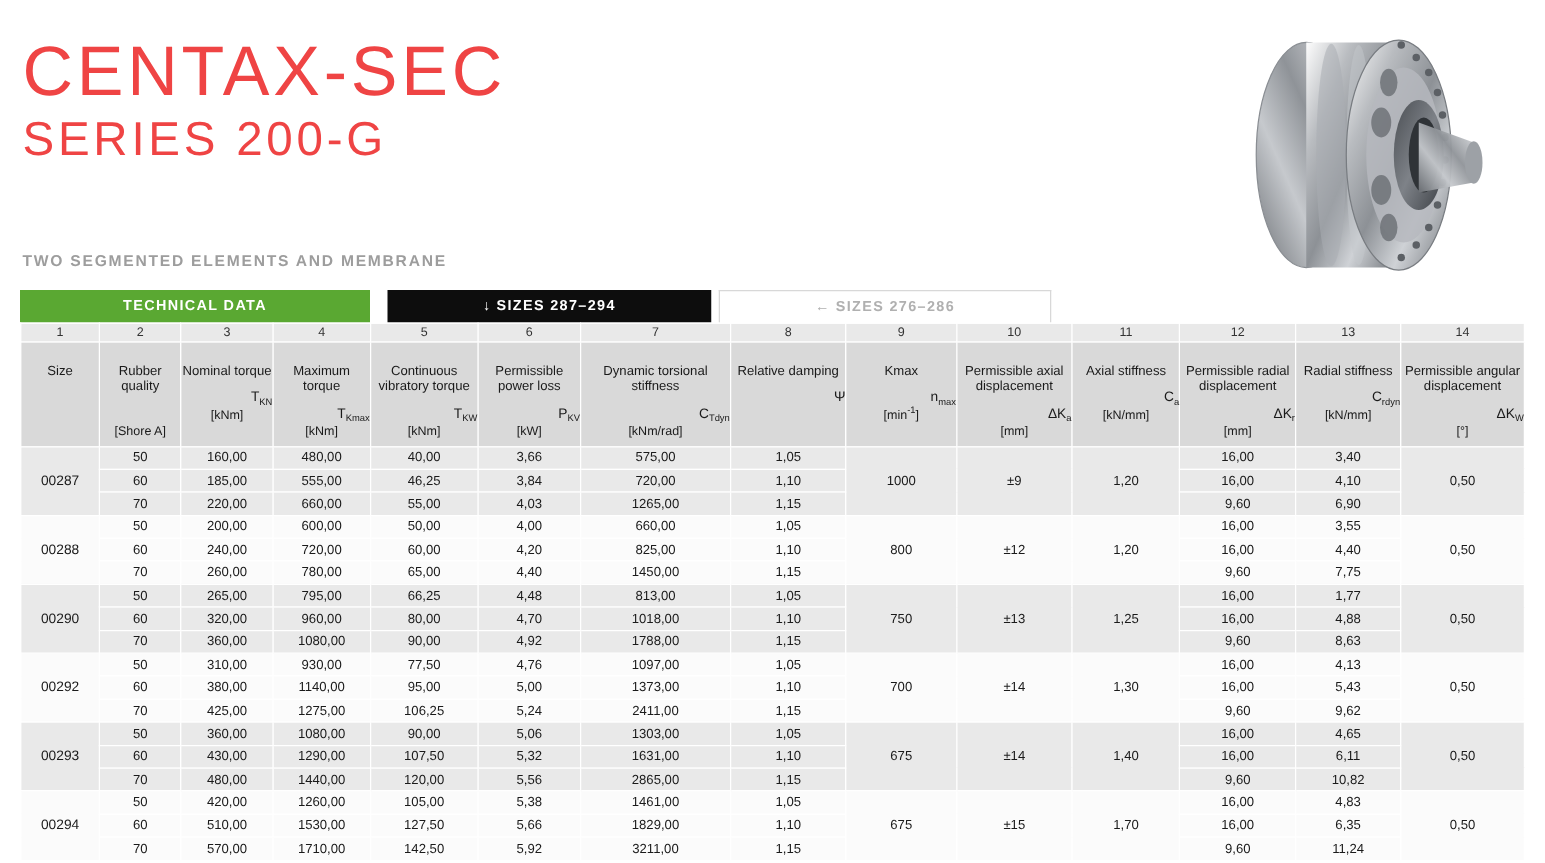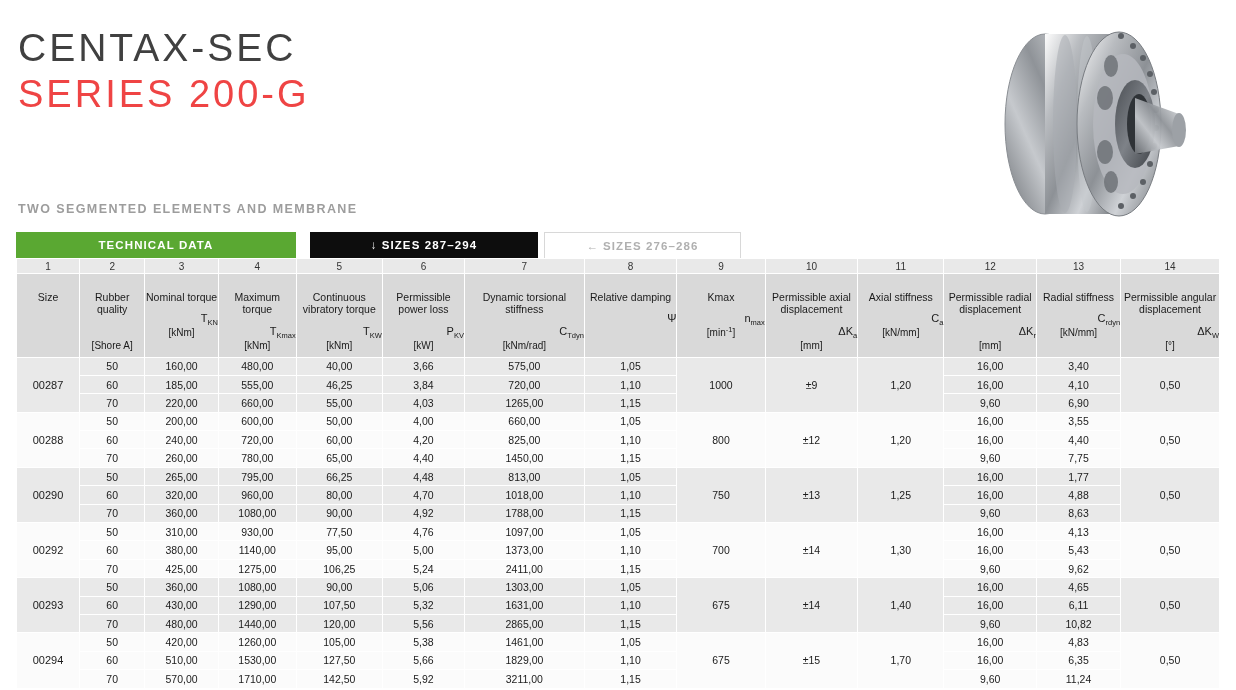--- a/index.html
+++ b/index.html
@@ -7,21 +7,21 @@
     width:1236px;height:690px;
     background:#ffffff;
     font-family:"Liberation Sans", sans-serif;
     color:#1a1a1a;
     overflow:hidden;
     position:relative;
   }
   
   .header{position:absolute;left:18px;top:28px;width:700px;}
   .title{
-    font-size:39px;letter-spacing:3px;font-weight:400;color:#404040;
+    font-size:56px;letter-spacing:3px;font-weight:400;color:#ef4444;
     line-height:1.05;
   }
   .subtitle{
     font-size:38px;letter-spacing:3px;font-weight:400;color:#ef4444;
     line-height:1.15;margin-top:4px;
   }
   .articlecode{
     font-size:11px;letter-spacing:1.6px;color:#b4b4b4;margin-top:6px;
     font-weight:700;
   }
@@ -33,22 +33,22 @@
   .product{
     position:absolute;left:975px;top:22px;width:230px;height:205px;
   }
   
   .tabs{position:absolute;left:16px;top:232px;height:26px;display:flex;align-items:flex-end;}
   .tab{
     height:26px;line-height:26px;font-size:11.5px;font-weight:700;
     letter-spacing:1.1px;text-align:center;box-sizing:border-box;
   }
   .tab-green{background:#5aa832;color:#fff;width:280px;}
-  .tab-dark{background:#0d0d0d;color:#fff;width:228px;margin-left:14px;}
-  .tab-light{background:#fff;color:#b0b0b0;width:197px;border:1px solid #d8d8d8;border-bottom:none;margin-left:6px;}
+  .tab-dark{background:#0d0d0d;color:#fff;width:259px;margin-left:14px;}
+  .tab-light{background:#fff;color:#b0b0b0;width:266px;border:1px solid #d8d8d8;border-bottom:none;margin-left:6px;}
   .tab .arrow{font-weight:400;padding-right:4px;}
   
   table{
     position:absolute;left:16px;top:258px;
     border-collapse:collapse;width:1204px;
     font-size:10.5px;color:#1a1a1a;
   }
   td,th{border:1px solid #ffffff;text-align:center;vertical-align:middle;padding:0;font-weight:400;}
   .numrow td{background:#e9e9e9;height:14px;font-size:10px;color:#333;}
   .headrow td{background:#d9d9d9;vertical-align:top;padding-top:17px;padding-bottom:5px;line-height:1.18;font-size:10.5px;}

